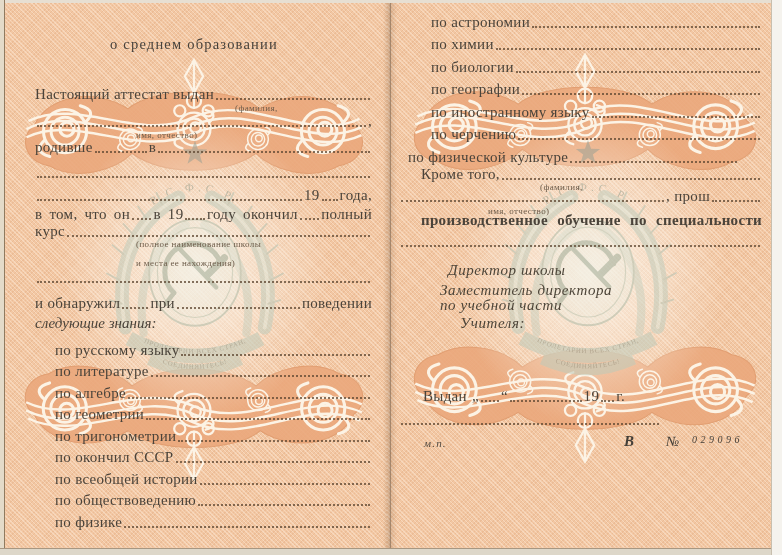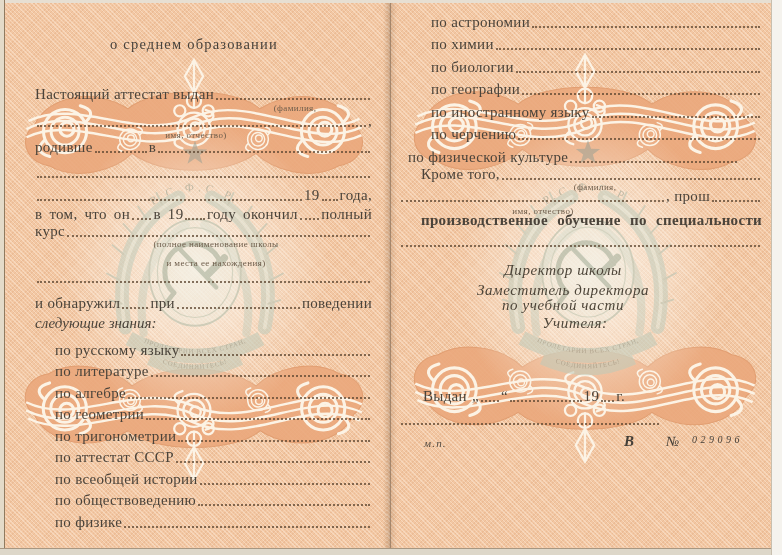--- a/index.html
+++ b/index.html
@@ -19,23 +19,23 @@
   .coat{position:absolute;z-index:3;overflow:visible;}
   .fold{position:absolute;z-index:4;top:0;bottom:0;left:383px;width:14px;
     background:linear-gradient(90deg, rgba(110,80,52,0) 0%, rgba(110,80,52,.22) 42%, #56433144 47%, #564331 50%, rgba(110,80,52,.18) 56%, rgba(110,80,52,0) 100%);}
   .tl{position:absolute;display:flex;align-items:flex-end;height:19px;
     font-size:15px;color:#4a433a;white-space:nowrap;z-index:5;letter-spacing:.3px;}
   .dots{border-bottom:2px dotted rgba(92,70,48,.75);margin:0 2px 3px 2px;}
   .df{flex:1 1 auto;min-width:6px;}
   .dw{flex:0 0 auto;}
   .ct{position:absolute;z-index:5;text-align:center;color:#47423c;white-space:nowrap;}
   .hint{position:absolute;font-size:9px;color:#6d5c4a;z-index:5;letter-spacing:.4px;
-    white-space:nowrap;text-align:center;}
+    white-space:nowrap;text-align:left;}
   .sig{position:absolute;font-style:italic;font-size:15px;color:#4d4539;z-index:5;
-    text-align:center;letter-spacing:.6px;white-space:nowrap;}
+    text-align:left;letter-spacing:.6px;white-space:nowrap;}
   .just{position:absolute;z-index:5;font-size:15px;color:#4a433a;
     text-align:justify;text-align-last:justify;letter-spacing:.3px;font-weight:bold;}
   .plain{position:absolute;z-index:5;color:#4a433a;white-space:nowrap;font-style:italic;}
   .edge{position:absolute;z-index:6;}
   .edge-top{left:0;top:0;right:0;height:3px;background:#e7dfd2;}
   .edge-left{left:0;top:0;bottom:0;width:4px;background:#e4dbc9;border-right:1px solid #8f7a5f;}
   .edge-bottom{left:0;right:0;bottom:0;height:6px;background:#ddd7c9;border-top:1px solid #a79681;}
   .edge-right{right:0;top:0;bottom:0;width:10px;background:#f5f3ee;border-left:1px solid #c8bfae;}
 </style>
 </head>
@@ -277,21 +277,21 @@
   </div>
   <div class="tl" style="left:55px;top:404px;width:317px">
     <span>по геометрии</span>
     <span class="dots df"></span>
   </div>
   <div class="tl" style="left:55px;top:426px;width:317px">
     <span>по тригонометрии</span>
     <span class="dots df"></span>
   </div>
   <div class="tl" style="left:55px;top:447px;width:317px">
-    <span>по аттестат  СССР</span>
+    <span>по окончил  СССР</span>
     <span class="dots df"></span>
   </div>
   <div class="tl" style="left:55px;top:469px;width:317px">
     <span>по всеобщей истории</span>
     <span class="dots df"></span>
   </div>
   <div class="tl" style="left:55px;top:490px;width:317px">
     <span>по обществоведению</span>
     <span class="dots df"></span>
   </div>

